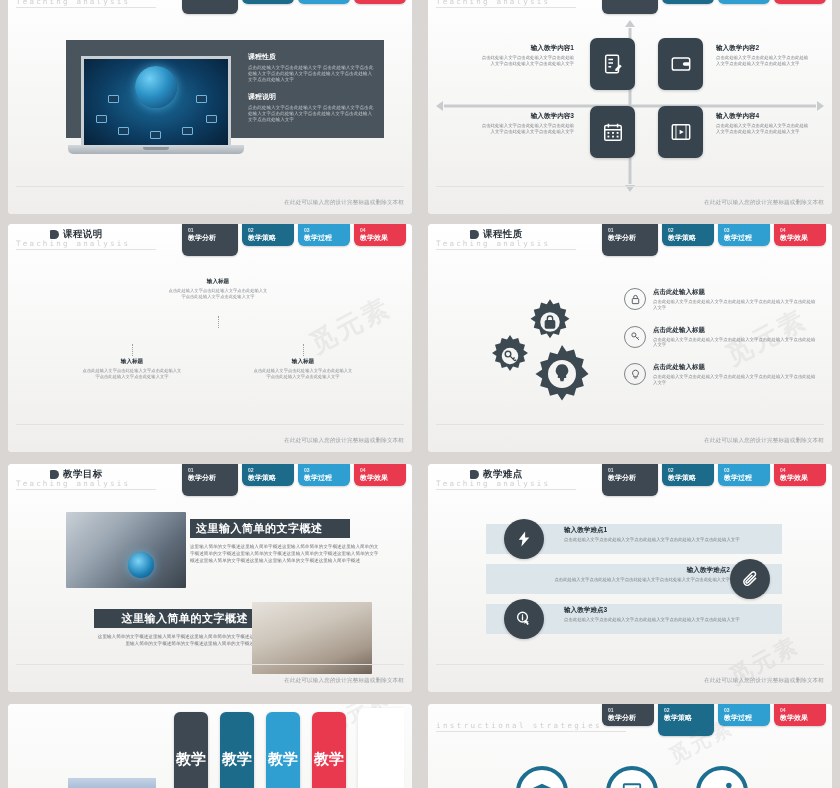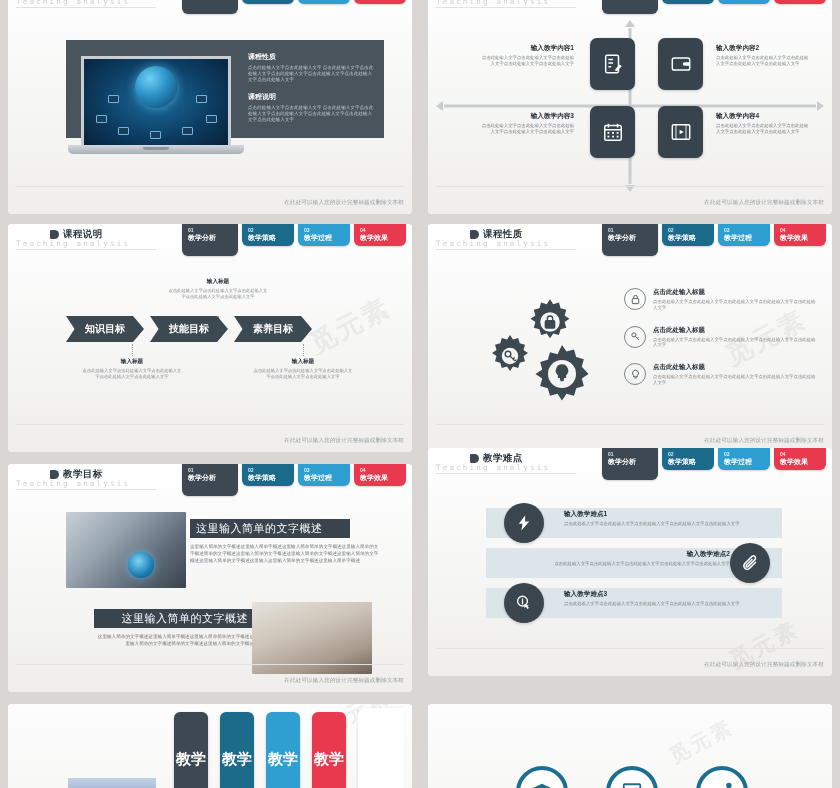--- a/index.html
+++ b/index.html
@@ -158,21 +158,21 @@
     background: linear-gradient(135deg,#c9cfd6 0%,#9aa6b2 35%,#5f6b78 70%,#3a434c 100%); }
   .photo1:after{
     content:""; position:absolute; left:52%; top:52%; width:26px; height:26px; border-radius:50%;
     background: radial-gradient(circle at 40% 35%, #7fd4f6, #1b7fb5 60%, #0d4c74);
     box-shadow: 0 0 10px rgba(90,190,240,.7);
   }
   .photo2 { left: 244px; top: 138px; width: 120px; height: 72px;
     background: linear-gradient(160deg,#e6e2dc 0%,#cdc5ba 40%,#a79a8c 75%,#6e6258 100%); }
   .darkbar {
     position: absolute; background: #39444d; color: #fff;
-    font-size: 11px; font-weight: normal; display: flex; align-items: center;
+    font-size: 11px; font-weight: bold; display: flex; align-items: center;
     padding: 0 6px; letter-spacing: .5px;
   }
   .bar1 { left: 182px; top: 55px; width: 160px; height: 19px; }
   .bar2 { left: 86px; top: 145px; width: 160px; height: 19px; justify-content: flex-end; }
   .body1 { position: absolute; left: 182px; top: 79px; width: 190px;
            font-size: 4.6px; line-height: 7.2px; color: #6e7277; }
   .body2 { position: absolute; left: 86px; top: 169px; width: 160px; text-align: right;
            font-size: 4.6px; line-height: 7.2px; color: #6e7277; }
 
   
@@ -403,25 +403,20 @@
       </div>
 
       <div class="wm" style="right:18px; top:84px;">觅元素</div>
 
       <div class="goal-note" style="left:160px; top:54px;">
         <h6>输入标题</h6>
         <p>点击此处输入文字点击此处输入文字点击此处输入文字点击此处输入文字点击此处输入文字</p>
       </div>
       <div class="dotline" style="left:210px; top:92px; height:12px;"></div>
 
-      <div class="chev-row">
-        <div class="chev">知识目标</div>
-        <div class="chev">技能目标</div>
-        <div class="chev">素养目标</div>
-      </div>
 
       <div class="dotline" style="left:124px; top:120px; height:12px;"></div>
       <div class="dotline" style="left:295px; top:120px; height:12px;"></div>
 
       <div class="goal-note" style="left:74px; top:134px;">
         <h6>输入标题</h6>
         <p>点击此处输入文字点击此处输入文字点击此处输入文字点击此处输入文字点击此处输入文字</p>
       </div>
       <div class="goal-note" style="left:245px; top:134px;">
         <h6>输入标题</h6>
@@ -577,21 +572,21 @@
       <div class="darkbar bar2">这里输入简单的文字概述</div>
       <div class="body2">这里输入简单的文字概述这里输入简单字概述这里输入简单简单的文字概述这里输入简单的文字概述简单的文字概述这里输入简单的文字概述</div>
       <div class="photo photo2"></div>
 
       <div class="s-foot">
         <span>在此处可以输入您的设计完整标题或删除文本框</span>
       </div>
     </div>
   </div>
 
-  <div class="slide" style="left:428px; top:448px; width:404px; height:228px; border-radius:4px;">
+  <div class="slide" style="left:428px; top:464px; width:404px; height:228px; border-radius:4px;">
     <div class="slide-inner">
       <div class="s-head">
         <div class="s-title">
           <span class="halfcircle"></span>
           <span class="ttxt">教学难点</span>
         </div>
         <div class="s-sub">Teaching analysis</div>
         <div class="s-subline"></div>
         <div class="navtabs">
           <div class="tab active" style="background:#3d4852;">
@@ -673,20 +668,42 @@
           <span>教学</span>
         </div>
 
       <div class="panel-right"></div>
       <div class="mini-photo"></div>
     </div>
   </div>
 
   <div class="slide" style="left:428px; top:704px; width:404px; height:96px; border-radius:4px 4px 0 0;">
     <div class="slide-inner" style="background:linear-gradient(180deg,#fdfdfd,#f7f7f6);">
+      <div class="s-head">
+        <div class="s-sub" style="top:17px; letter-spacing:2.4px;">instructional strategies</div>
+        <div class="s-subline" style="top:27px; width:190px;"></div>
+        <div class="navtabs">
+          <div class="tab idle" style="background:#3d4852;">
+            <div class="num">01</div>
+            <div class="lbl">教学分析</div>
+          </div>
+          <div class="tab active" style="background:#1d6b8a;">
+            <div class="num">02</div>
+            <div class="lbl">教学策略</div>
+          </div>
+          <div class="tab idle" style="background:#2e9fd0;">
+            <div class="num">03</div>
+            <div class="lbl">教学过程</div>
+          </div>
+          <div class="tab idle" style="background:#e8394f;">
+            <div class="num">04</div>
+            <div class="lbl">教学效果</div>
+          </div>
+        </div>
+      </div>
 
       <div class="wm" style="right:96px; top:24px; font-size:20px;">觅元素</div>
 
       <div class="ring" style="left:88px; top:62px;">
         <svg width="22" height="22" viewBox="0 0 24 24" fill="#1d6f91">
           <path d="M12 3L2 7.5l10 4.5 10-4.5z"></path>
           <path d="M6 11v4c0 2 2.7 3.5 6 3.5s6-1.5 6-3.5v-4l-6 2.7z"></path>
         </svg>
       </div>
       <div class="ring" style="left:178px; top:62px;">

